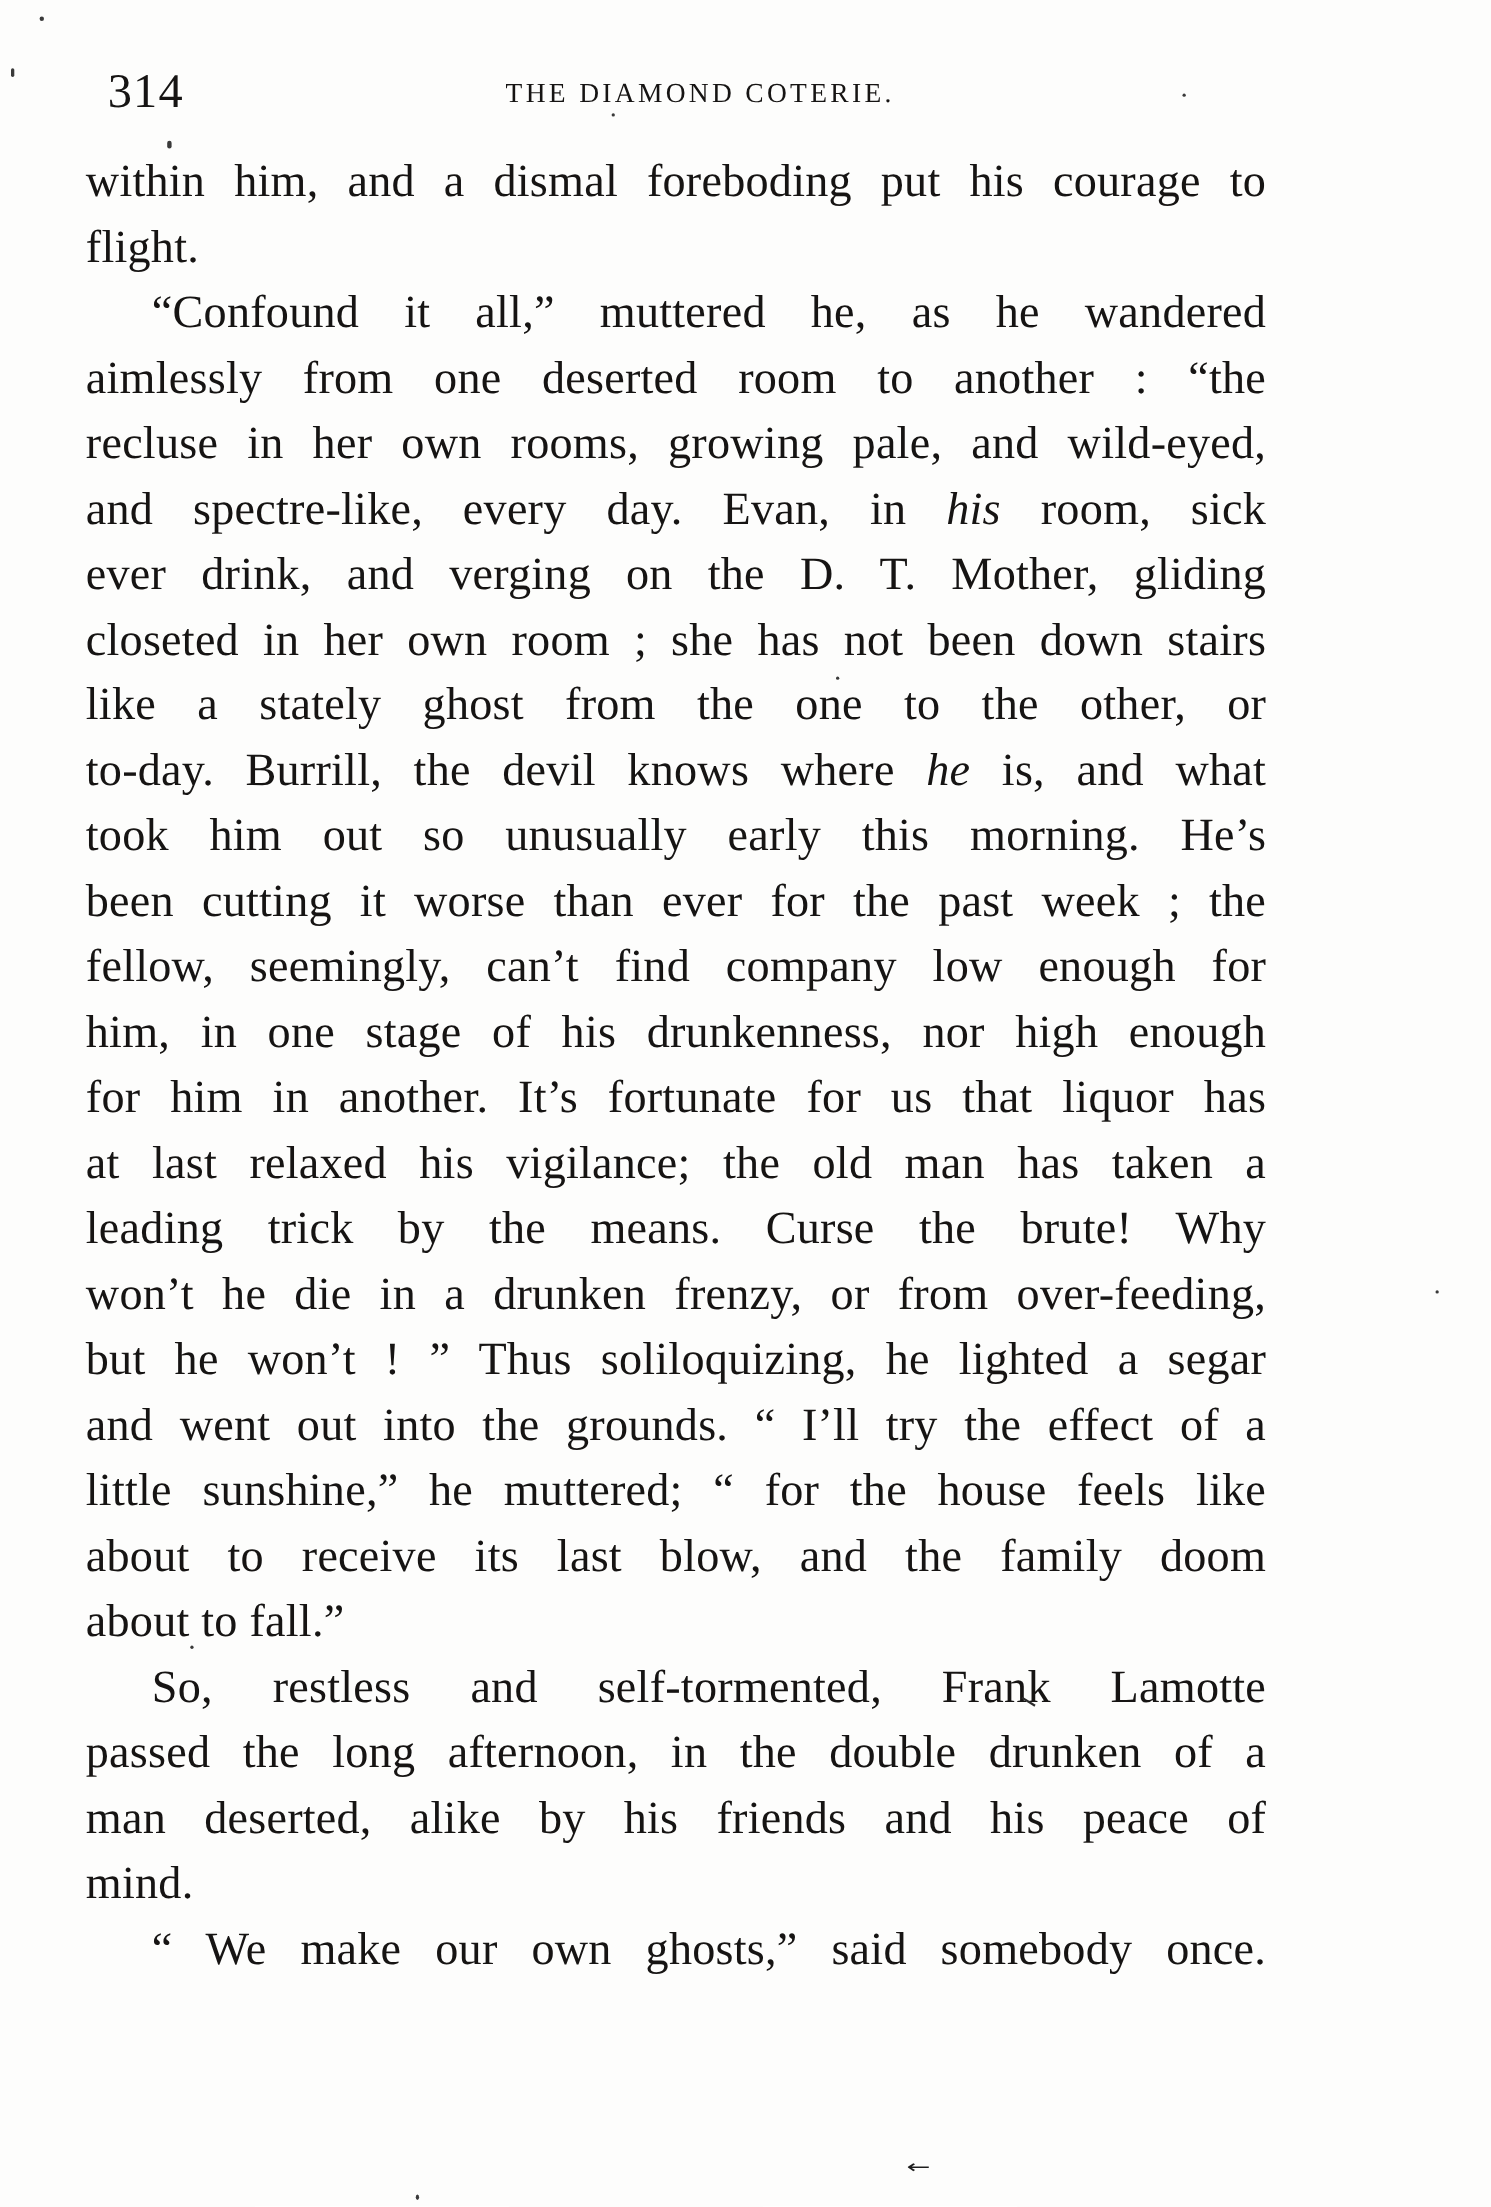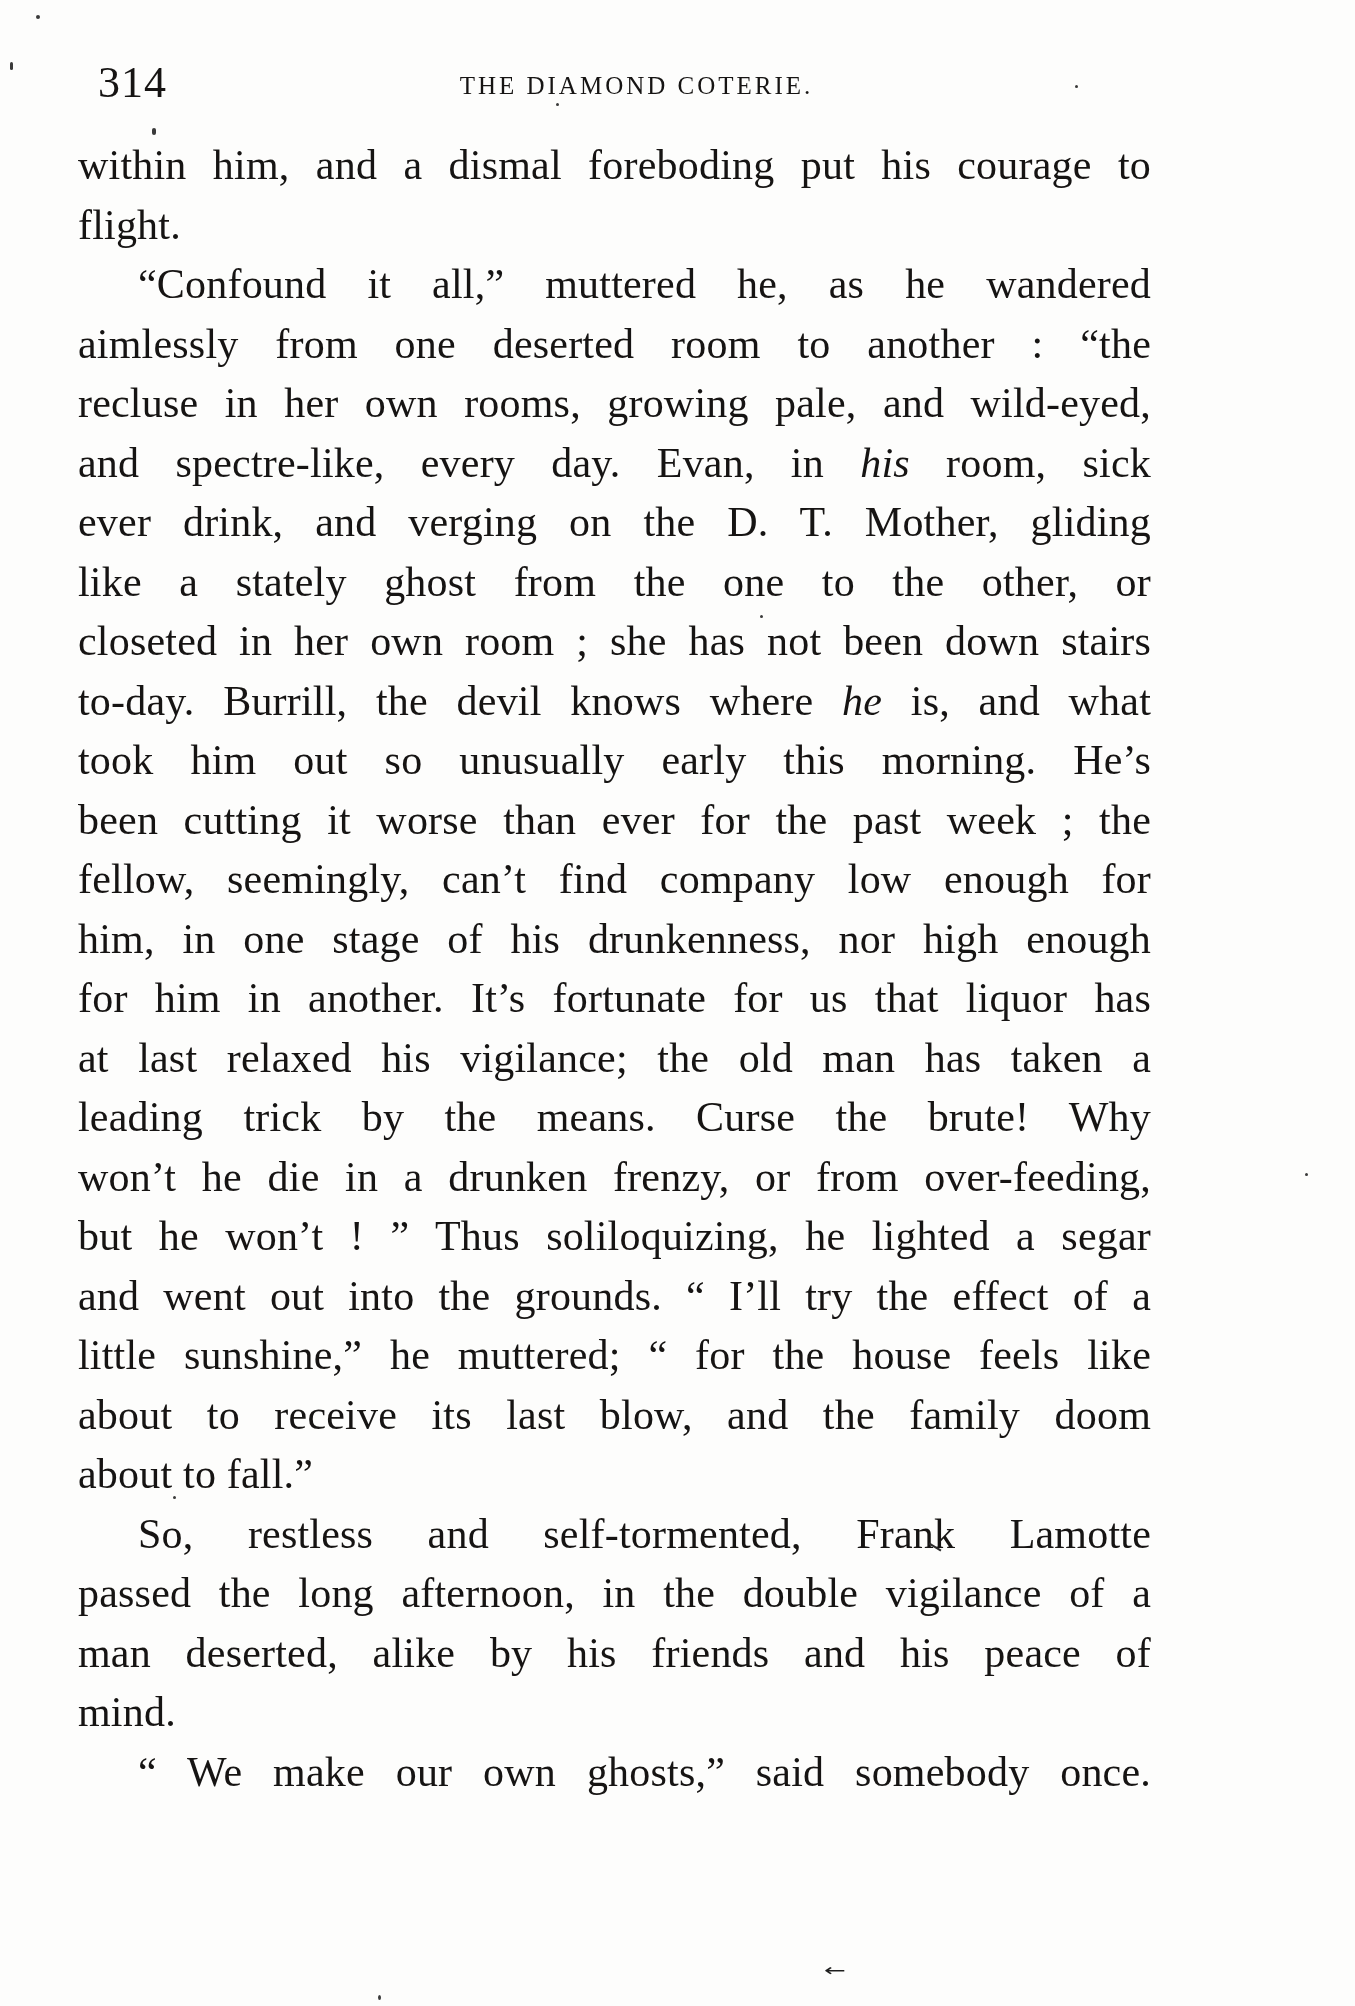--- a/index.html
+++ b/index.html
@@ -98,38 +98,38 @@
   </div>
 
   <div class="body-text" id="body-text">
       <div class="line just"><span class="seg">within him, and a dismal foreboding put his courage to</span></div>
       <div class="line endline"><span class="seg">flight.</span></div>
       <div class="line just indent"><span class="seg">“Confound it all,” muttered he, as he wandered</span></div>
       <div class="line just"><span class="seg">aimlessly from one deserted room to another : “the</span></div>
       <div class="line just"><span class="seg">recluse in her own rooms, growing pale, and wild-eyed,</span></div>
       <div class="line just"><span class="seg">and spectre-like, every day. Evan, in </span><span class="seg italic">his</span><span class="seg"> room, sick</span></div>
       <div class="line just"><span class="seg">ever drink, and verging on the D. T. Mother, gliding</span></div>
+      <div class="line just"><span class="seg">closeted in her own room ; she has not been down stairs</span></div>
       <div class="line just"><span class="seg">like a stately ghost from the one to the other, or</span></div>
-      <div class="line just"><span class="seg">closeted in her own room ; she has not been down stairs</span></div>
       <div class="line just"><span class="seg">to-day. Burrill, the devil knows where </span><span class="seg italic">he</span><span class="seg"> is, and what</span></div>
       <div class="line just"><span class="seg">took him out so unusually early this morning. He’s</span></div>
       <div class="line just"><span class="seg">been cutting it worse than ever for the past week ; the</span></div>
       <div class="line just"><span class="seg">fellow, seemingly, can’t find company low enough for</span></div>
       <div class="line just"><span class="seg">him, in one stage of his drunkenness, nor high enough</span></div>
       <div class="line just"><span class="seg">for him in another. It’s fortunate for us that liquor has</span></div>
       <div class="line just"><span class="seg">at last relaxed his vigilance; the old man has taken a</span></div>
       <div class="line just"><span class="seg">leading trick by the means. Curse the brute! Why</span></div>
       <div class="line just"><span class="seg">won’t he die in a drunken frenzy, or from over-feeding,</span></div>
       <div class="line just"><span class="seg">but he won’t ! ” Thus soliloquizing, he lighted a segar</span></div>
       <div class="line just"><span class="seg">and went out into the grounds. “ I’ll try the effect of a</span></div>
       <div class="line just"><span class="seg">little sunshine,” he muttered; “ for the house feels like</span></div>
       <div class="line just"><span class="seg">about to receive its last blow, and the family doom</span></div>
       <div class="line endline"><span class="seg">about to fall.”</span></div>
       <div class="line just indent"><span class="seg">So, restless and self-tormented, Frank Lamotte</span></div>
-      <div class="line just"><span class="seg">passed the long afternoon, in the double vigilance of a</span></div>
+      <div class="line just"><span class="seg">passed the long afternoon, in the double drunken of a</span></div>
       <div class="line just"><span class="seg">man deserted, alike by his friends and his peace of</span></div>
       <div class="line endline"><span class="seg">mind.</span></div>
       <div class="line just indent"><span class="seg">“ We make our own ghosts,” said somebody once.</span></div>
     </div>
 
   <div class="speck" style="left:36px; top:15px; width:4px; height:4px;"></div>
   <div class="speck" style="left:10px; top:62px; width:3px; height:8px; border-radius:2px;"></div>
   <div class="speck" style="left:556px; top:103px; width:3px; height:3px;"></div>
   <div class="speck" style="left:1075px; top:85px; width:3px; height:3px;"></div>
   <div class="speck" style="left:152px; top:128px; width:4px; height:7px; border-radius:2px;"></div>

